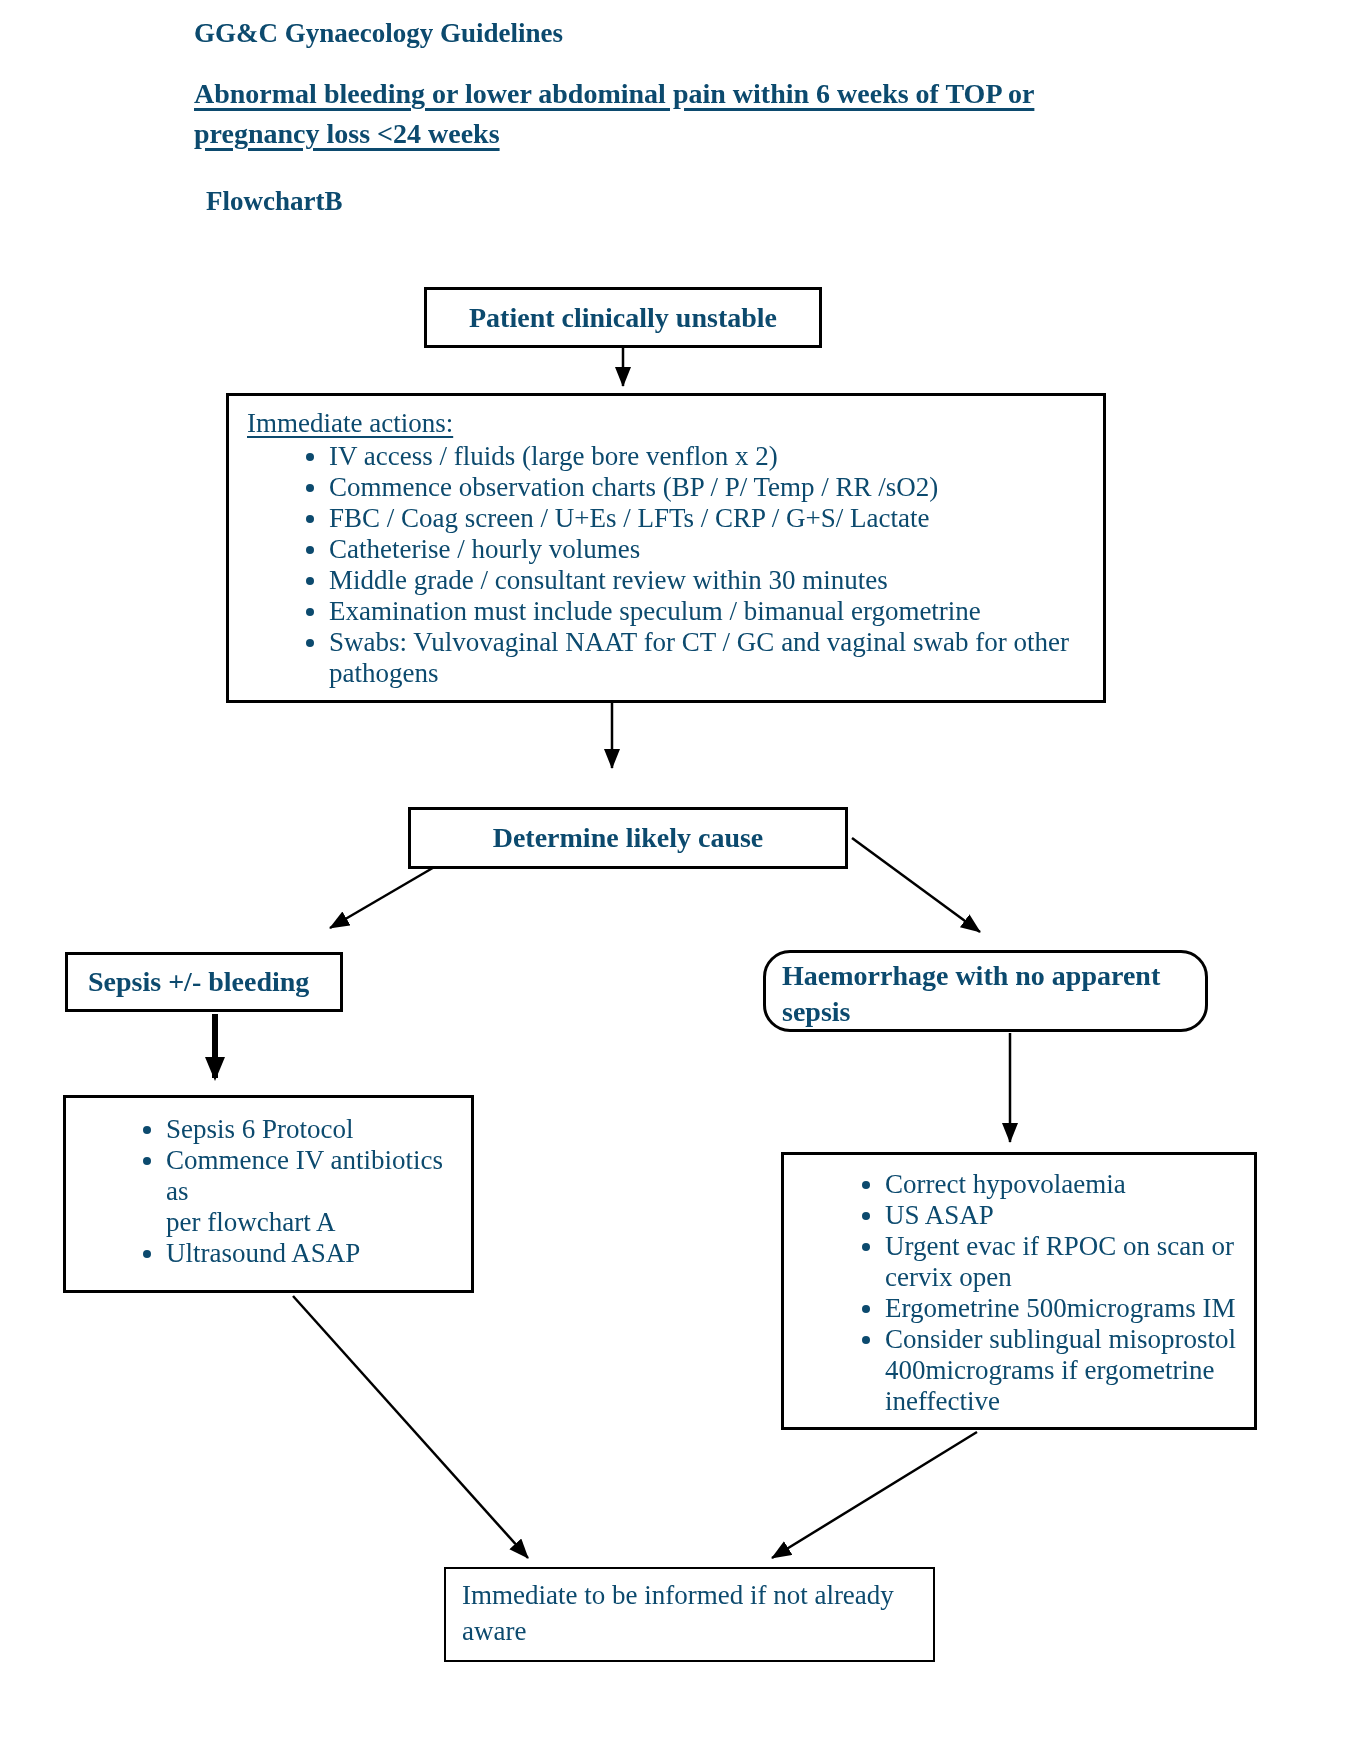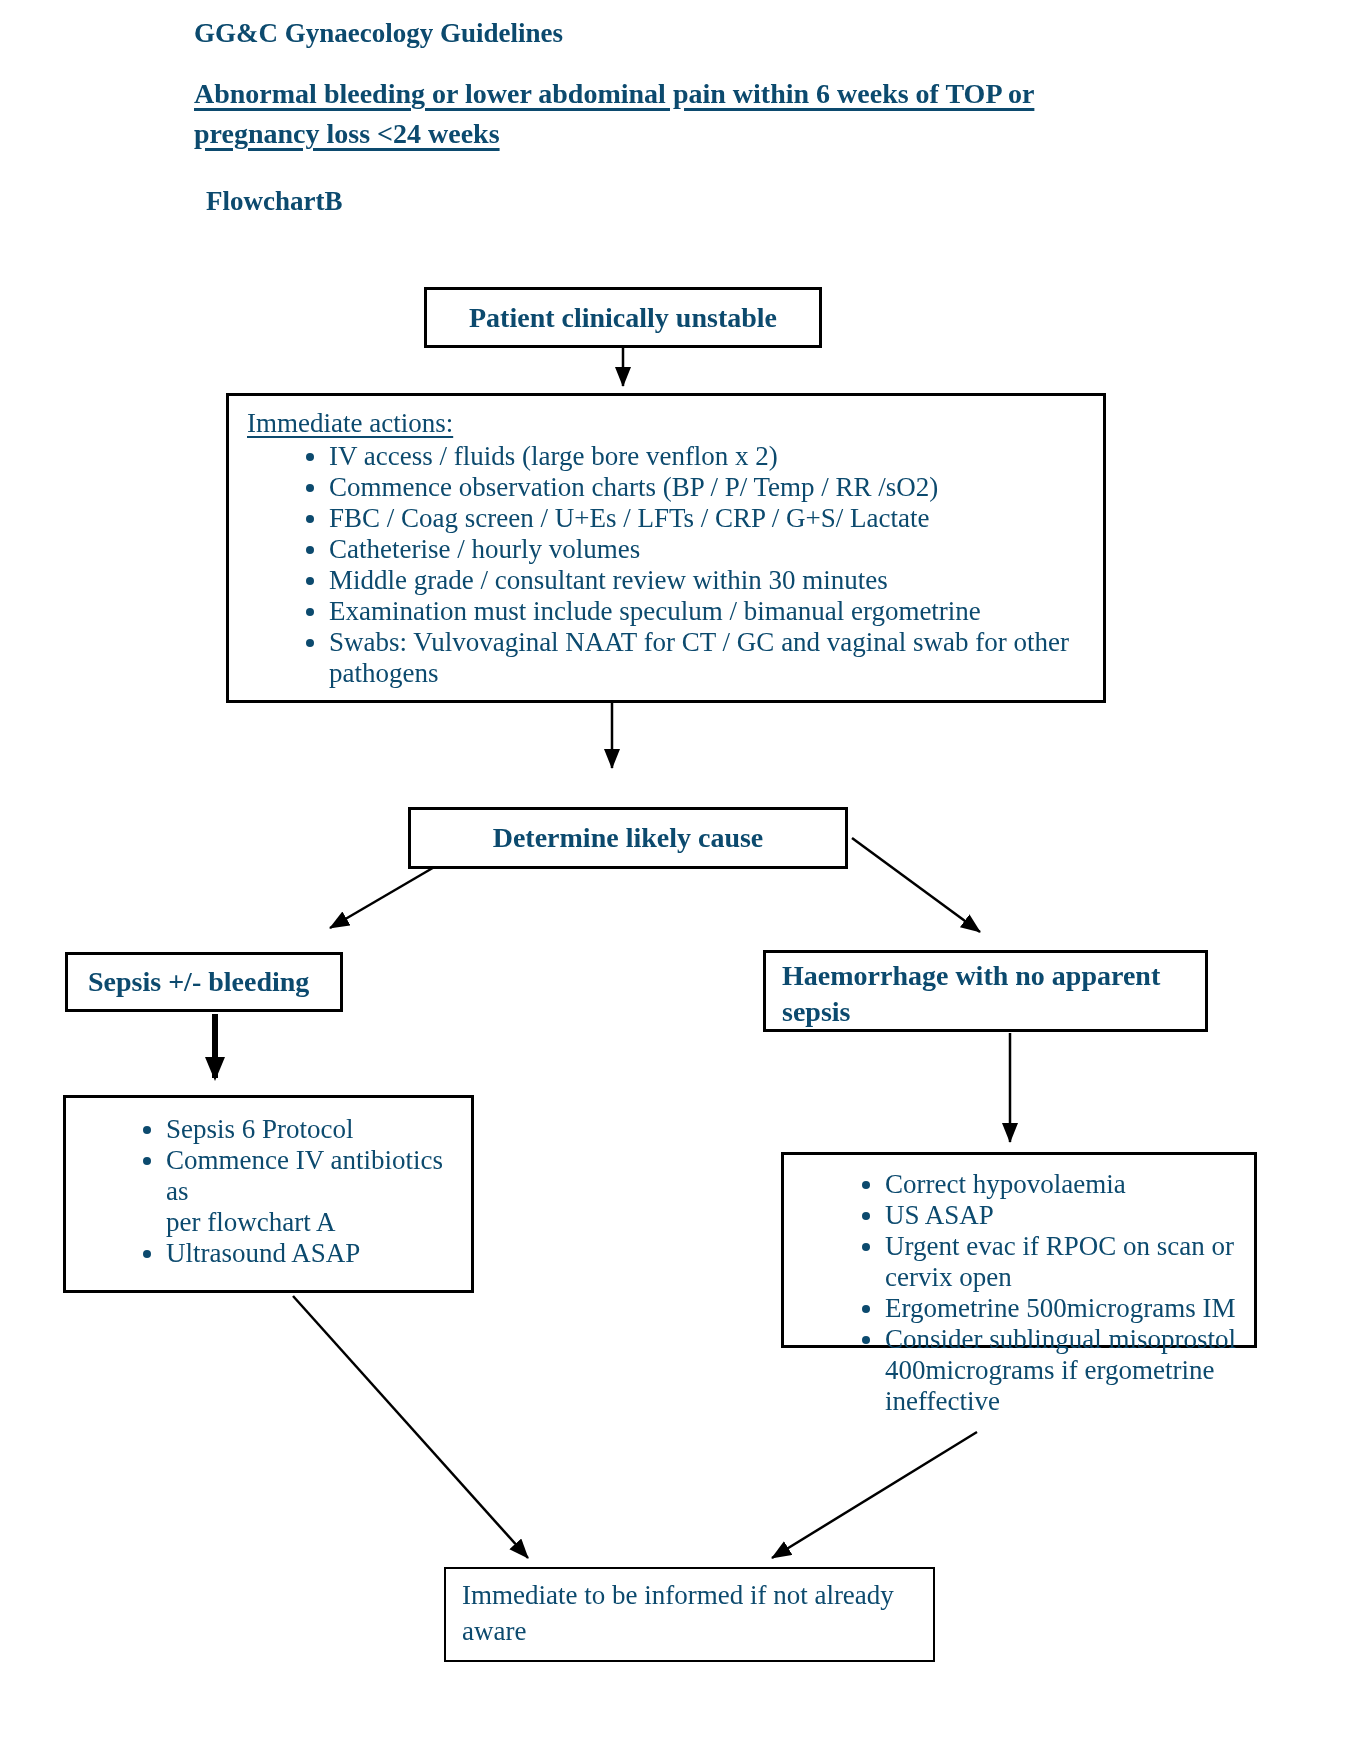--- a/index.html
+++ b/index.html
@@ -36,22 +36,22 @@
     box-sizing:border-box;
     font-size:27px;
   }
   .node .ttl{font-weight:bold;font-size:28px;white-space:pre-wrap;}
   .center{display:flex;align-items:center;justify-content:center;text-align:center;margin-top:32px;}
   .box-a{left:424px;top:255px;width:398px;height:61px;}
   .box-b{left:226px;top:393px;width:880px;height:310px;padding:12px 14px 0 0;}
   .box-c{left:408px;top:775px;width:440px;height:62px;}
   .box-d{left:65px;top:952px;width:278px;height:60px;display:flex;align-items:center;padding-left:20px;}
   .box-e{left:63px;top:1095px;width:411px;height:198px;padding-top:14px;}
-  .box-f{left:763px;top:950px;width:445px;height:82px;padding:5px 14px 0 16px;line-height:36px;}
-  .box-g{left:781px;top:1152px;width:476px;height:196px;padding-top:12px;}
+  .box-f{left:763px;top:950px;width:445px;height:82px;padding:5px 14px 0 16px;line-height:36px;border-radius:27px;}
+  .box-g{left:781px;top:1152px;width:476px;height:278px;padding-top:12px;}
   .box-h{left:444px;top:1567px;width:491px;height:95px;border-width:2px;padding:8px 14px 0 16px;line-height:36px;white-space:pre-wrap;}
   .uheading{
     margin:0 0 0 18px;
     font-size:27px;
     text-decoration:underline;
     text-underline-offset:4px;
   }
   ul.blist{
     margin:2px 0 0 0;
     padding:0 6px 0 100px;

